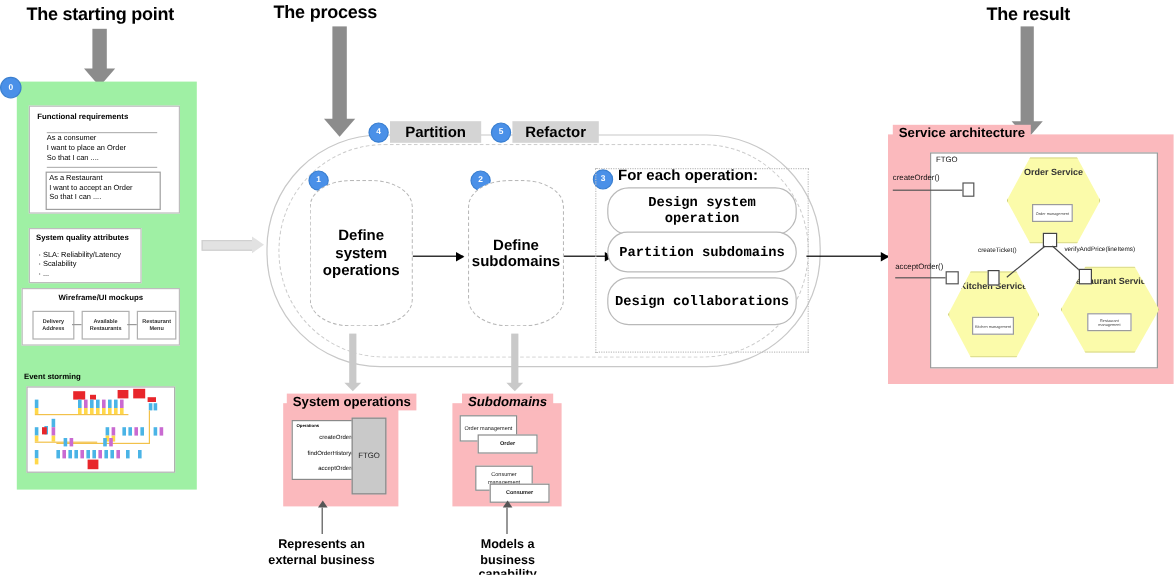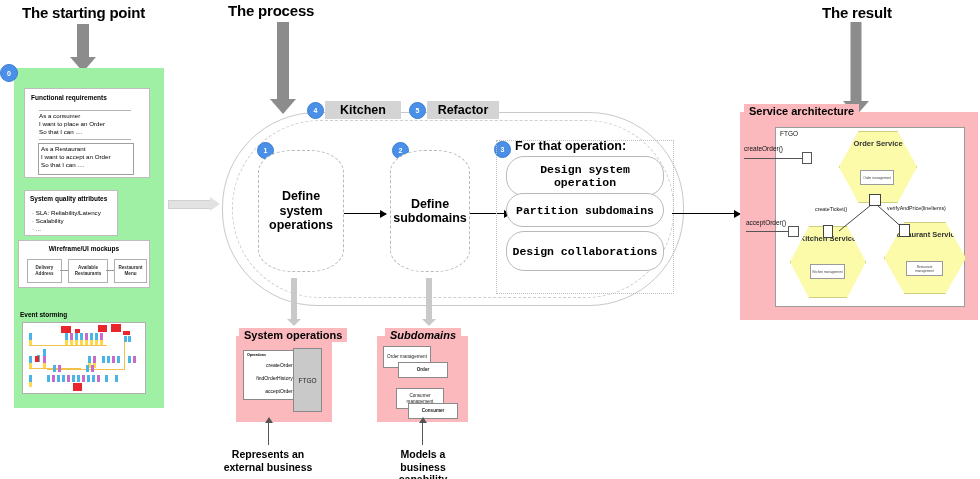--- a/index.html
+++ b/index.html
@@ -250,36 +250,36 @@
 
 <div id="in-arrow" class="abs" style="left:168px;top:196px;width:56px;height:16px;">
   <div class="bar" style="left:0;top:4px;width:42px;"></div>
   <div class="tip" style="left:42px;top:1px;"></div>
 </div>
 
 <div class="abs" id="proc-outer"></div>
 <div class="abs" id="proc-inner"></div>
 
 <div class="badge" style="left:307px;top:102px;width:15px;height:15px;font-size:7px;">4</div>
-<div class="greybtn" style="left:325px;top:101px;width:76px;height:18px;">Kitchen</div>
+<div class="greybtn" style="left:325px;top:101px;width:76px;height:18px;">Partition</div>
 <div class="badge" style="left:409px;top:102px;width:15px;height:15px;font-size:7px;">5</div>
 <div class="greybtn" style="left:427px;top:101px;width:72px;height:18px;">Refactor</div>
 
 <div class="badge" style="left:257px;top:142px;width:15px;height:15px;font-size:7px;">1</div>
 <div class="stage dashed" style="left:258px;top:150px;width:84px;height:120px;">Define system operations</div>
 
 <div class="barrow" style="left:344px;top:213px;width:42px;"></div>
 
 <div class="badge" style="left:392px;top:142px;width:15px;height:15px;font-size:7px;">2</div>
 <div class="stage dashed" style="left:390px;top:150px;width:78px;height:120px;">Define subdomains</div>
 
 <div class="barrow" style="left:470px;top:213px;width:40px;"></div>
 
 <div class="badge" style="left:494px;top:141px;width:15px;height:15px;font-size:7px;">3</div>
-<div class="abs" id="foreach-label" style="left:515px;top:139px;">For that operation:</div>
+<div class="abs" id="foreach-label" style="left:515px;top:139px;">For each operation:</div>
 <div class="abs" id="foreach-frame" style="left:496px;top:140px;width:176px;height:152px;"></div>
 <div class="subbox" style="left:506px;top:156px;width:156px;height:38px;">Design system operation</div>
 <div class="subbox" style="left:506px;top:193px;width:156px;height:32px;">Partition subdomains</div>
 <div class="subbox" style="left:506px;top:231px;width:156px;height:38px;">Design collaborations</div>
 
 <div class="barrow" style="left:672px;top:213px;width:68px;"></div>
 
 <div class="tarrow abs" style="left:287px;top:278px;width:14px;height:48px;">
   <div class="shaft" style="top:0;height:42px;"></div>
   <div class="head" style="top:41px;"></div>

